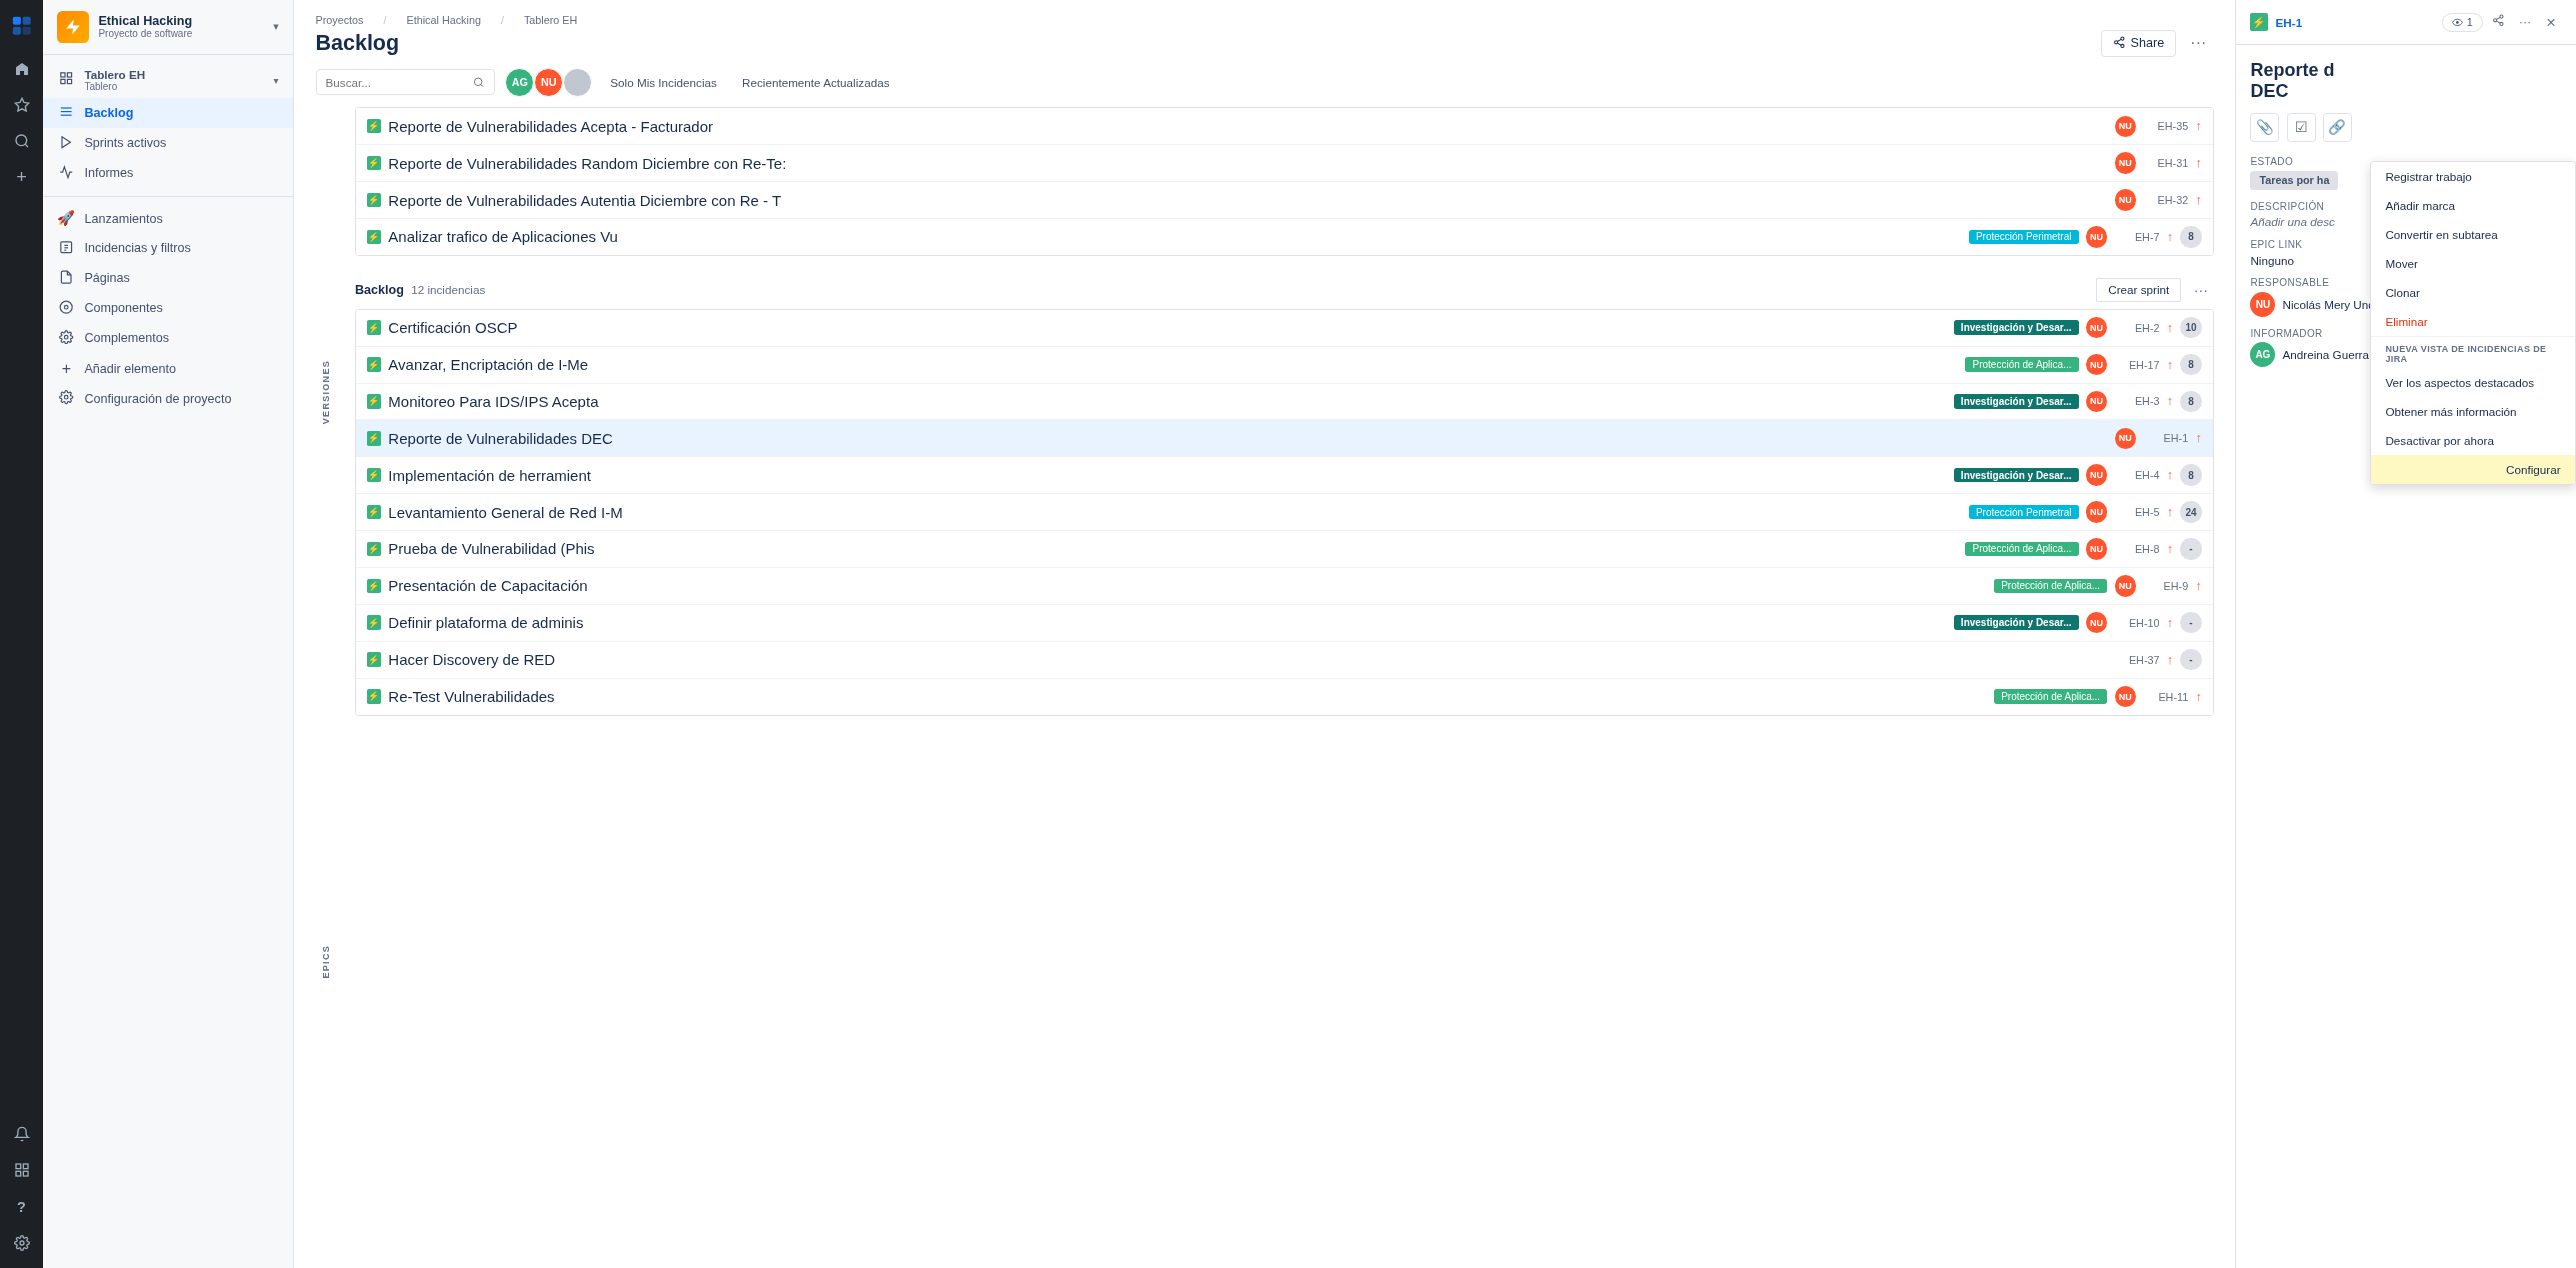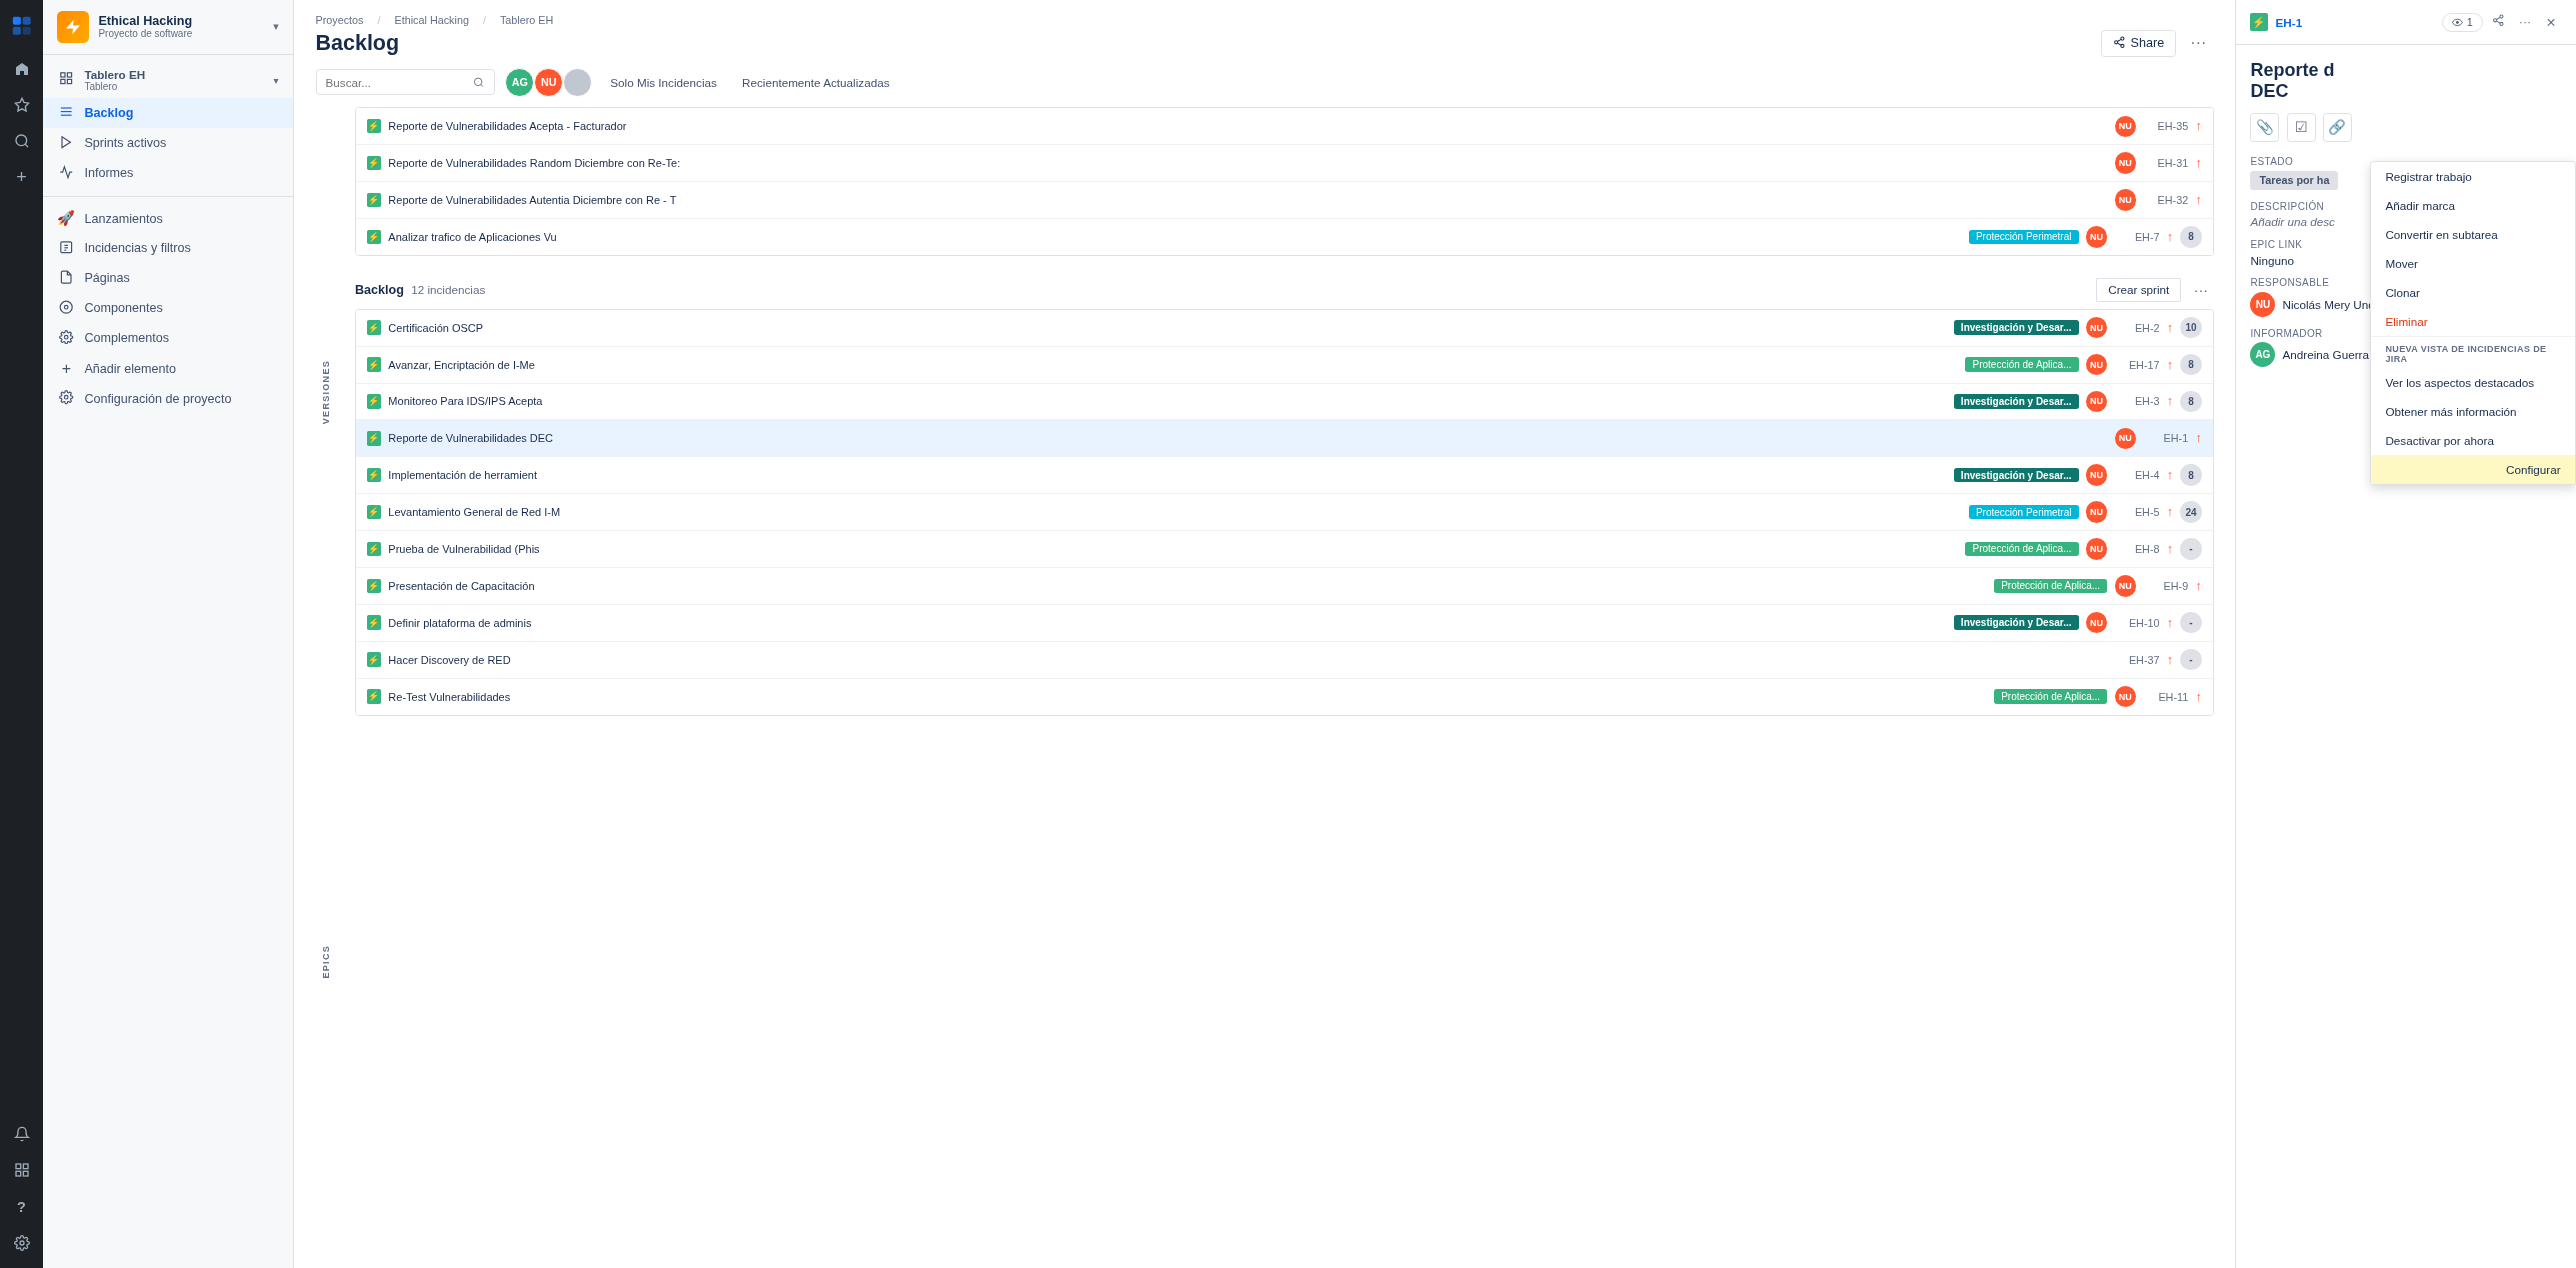--- a/index.html
+++ b/index.html
@@ -81,21 +81,21 @@
     .main-content {
       flex: 1;
       display: flex;
       flex-direction: column;
       overflow: hidden;
     }
 
     
     .breadcrumb {
       padding: 14.4px 21.5px 0;
-      display: flex; align-items: center; gap: 14px;
+      display: flex; align-items: center; gap: 20px;
       font-size: 10.8px; color: #626f86;
     }
     .breadcrumb a { color: #626f86; text-decoration: none; cursor: pointer; }
     .breadcrumb-sep { color: #c1c7d0; }
 
     .page-header {
       padding: 3.6px 21.5px 10.8px;
       display: flex; align-items: center; justify-content: space-between;
     }
     .page-title { font-size: 21.5px; font-weight: 700; color: #172b4d; }
@@ -177,21 +177,21 @@
       width: 14.4px; height: 14.4px;
       background: #36b37e;
       border-radius: 1.8px;
       display: flex; align-items: center; justify-content: center;
       flex-shrink: 0;
       font-size: 9px; color: #fff; font-weight: 700;
     }
 
     .issue-summary {
       flex: 1;
-      font-size: 11px;
+      font-size: 15px;
       color: #172b4d;
       white-space: nowrap;
       overflow: hidden;
       text-overflow: ellipsis;
     }
 
     .tag-badge {
       font-size: 10px;
       padding: 1.8px 7.2px;
       border-radius: 2.7px;

